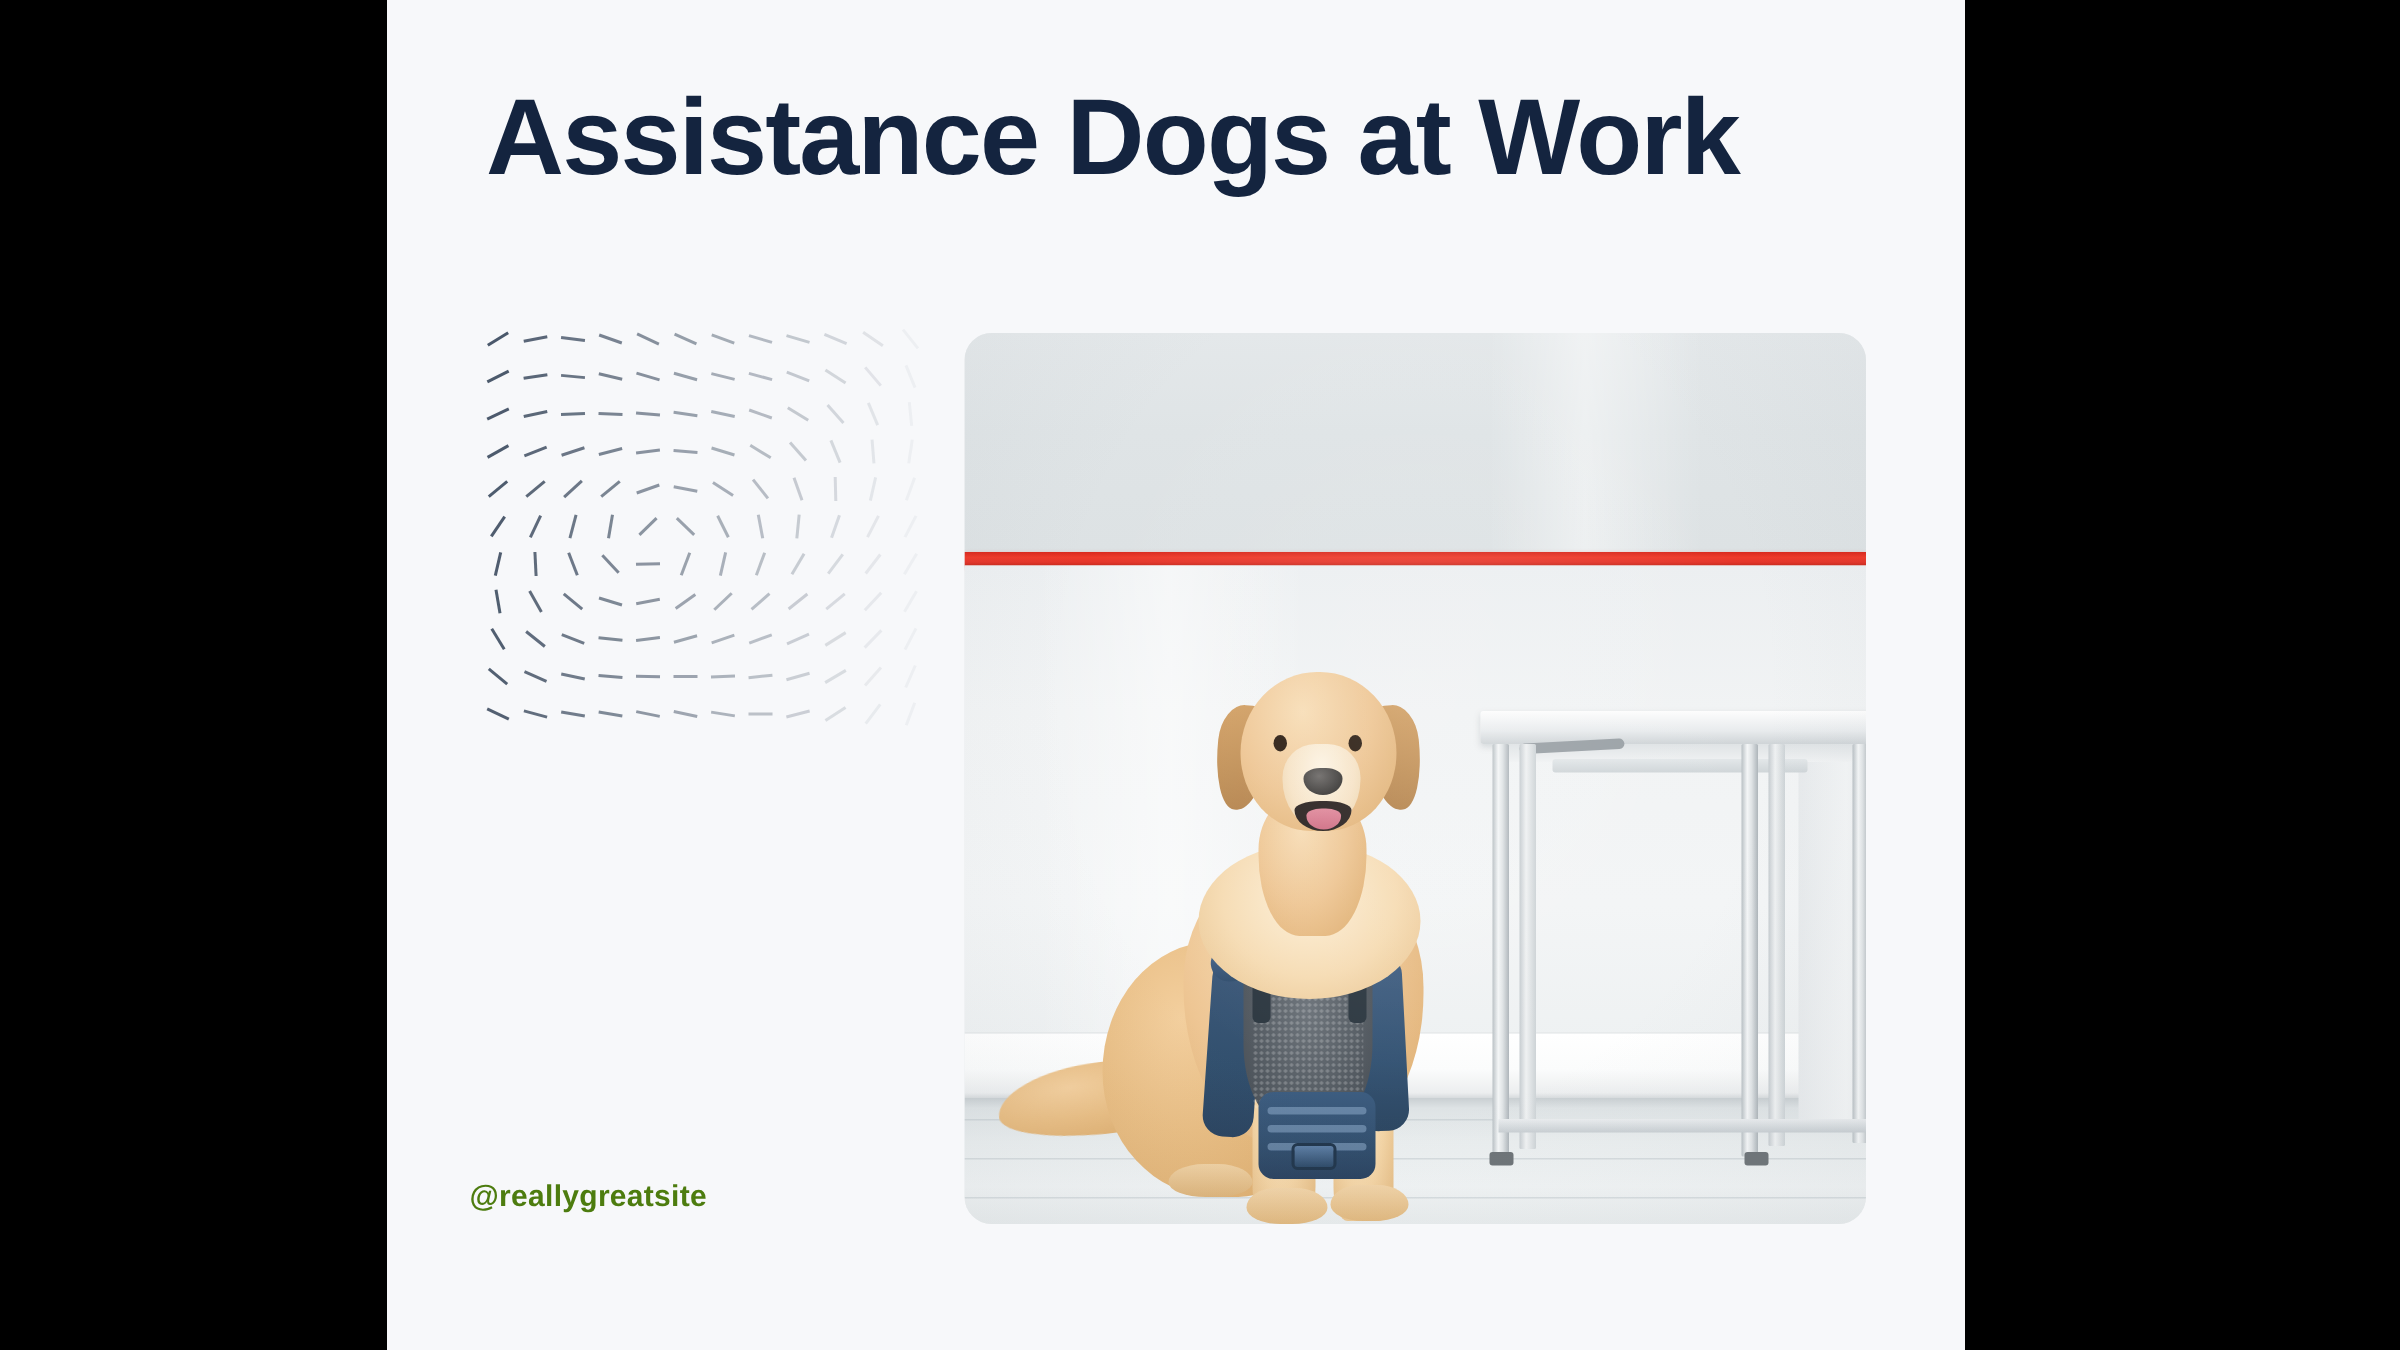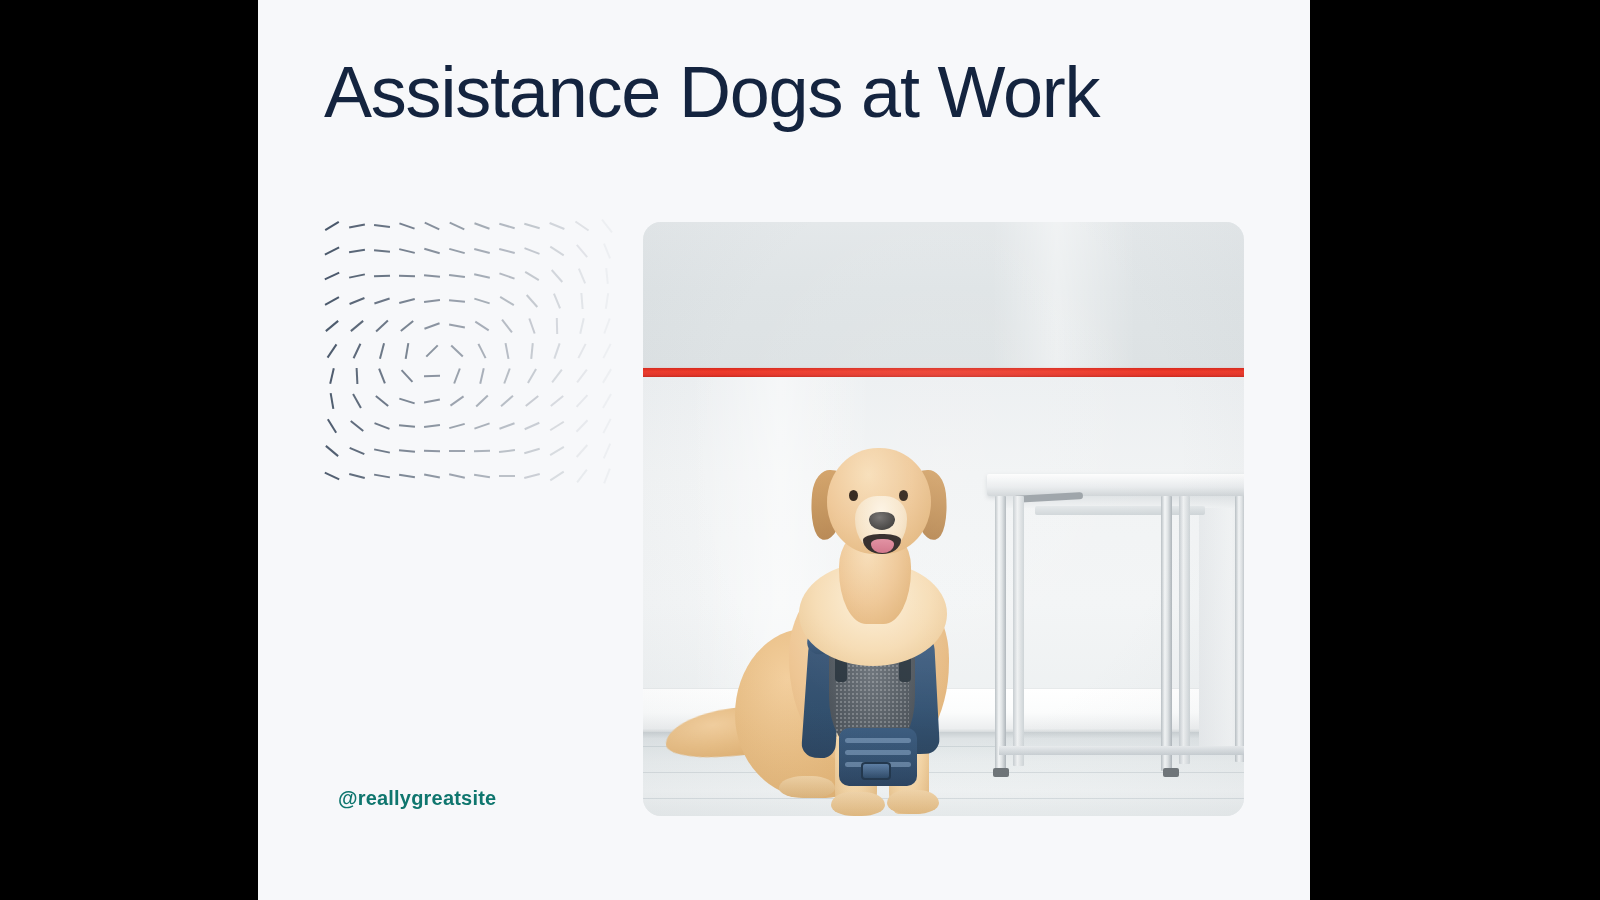--- a/index.html
+++ b/index.html
@@ -16,21 +16,21 @@
     position:absolute; left:258px; top:0;
     width:1052px; height:900px;
     background:#f7f8fa;
     overflow:hidden;
   }
 
   
   #title {
     position:absolute; left:66px; top:56px;
     font-size:72px; line-height:1.02;
-    font-weight:400; letter-spacing:-1.2px;
+    font-weight:700; letter-spacing:-1.2px;
     color:#14243f;
     white-space:nowrap;
   }
 
   
   #dashfield {
     position:absolute; left:66px; top:212px;
     width:292px; height:278px;
   }
   #dashfield svg { display:block; width:292px; height:278px; }
@@ -39,23 +39,23 @@
   #lede {
     position:absolute; left:66px; top:550px;
     width:292px;
     font-size:23px; line-height:33.5px;
     color:#1e2f4a; font-weight:400;
     letter-spacing:.1px;
   }
 
   
   #handle {
-    position:absolute; left:80px; top:787px;
+    position:absolute; left:55px; top:787px;
     font-size:20px; font-weight:700;
-    color:#0f766e; letter-spacing:.2px;
+    color:#4d7c0f; letter-spacing:.2px;
   }
 
   
   #photo {
     position:absolute; left:385px; top:222px;
     width:601px; height:594px;
     border-radius:18px;
     overflow:hidden;
     background:#e9ecee;
   }

